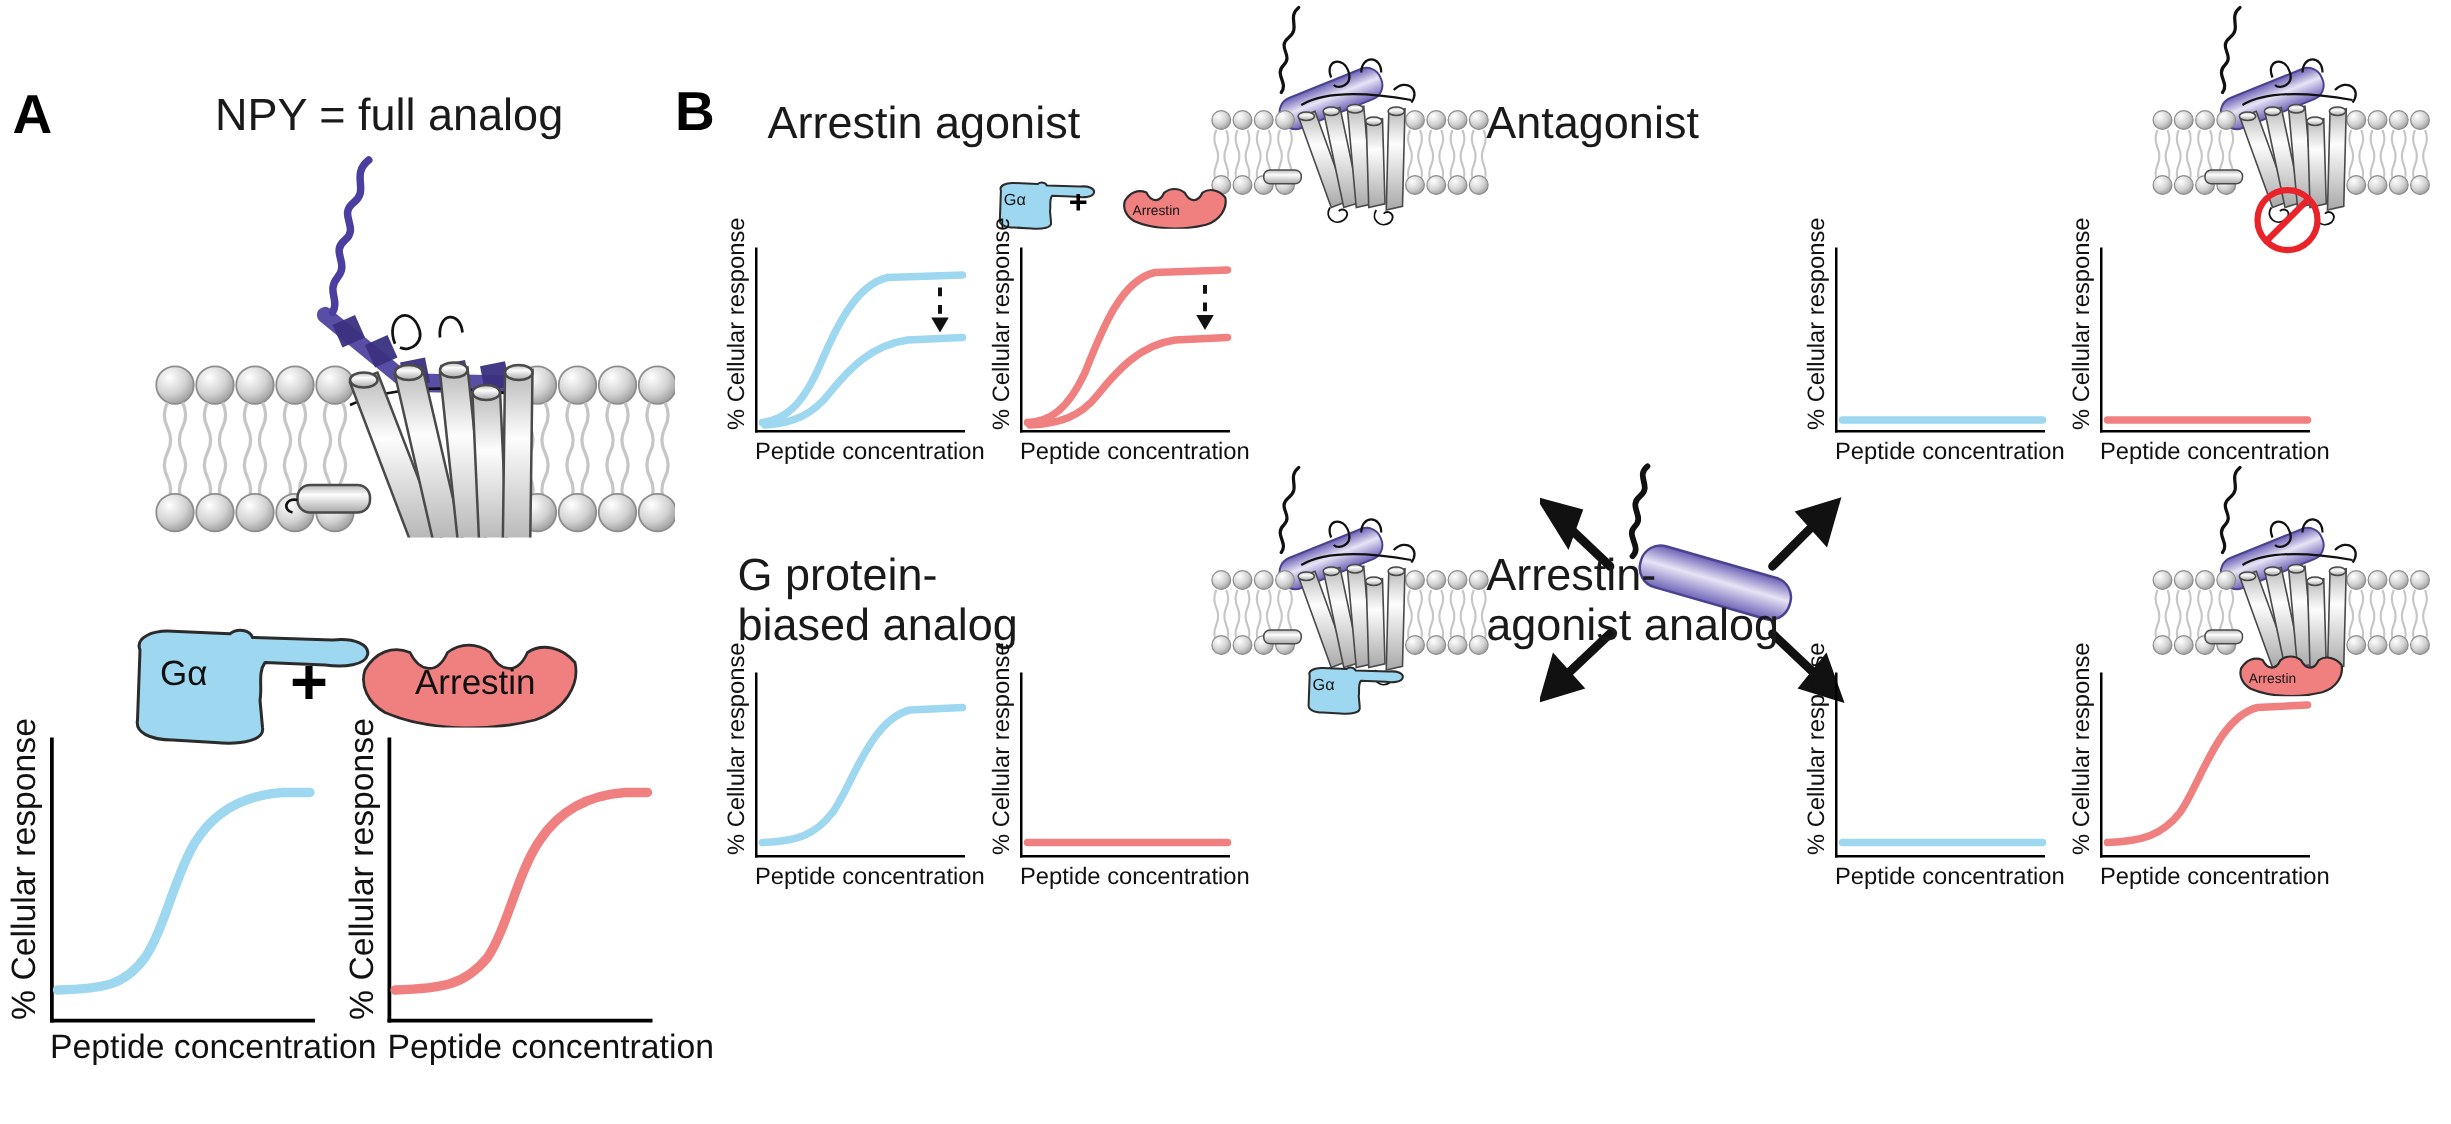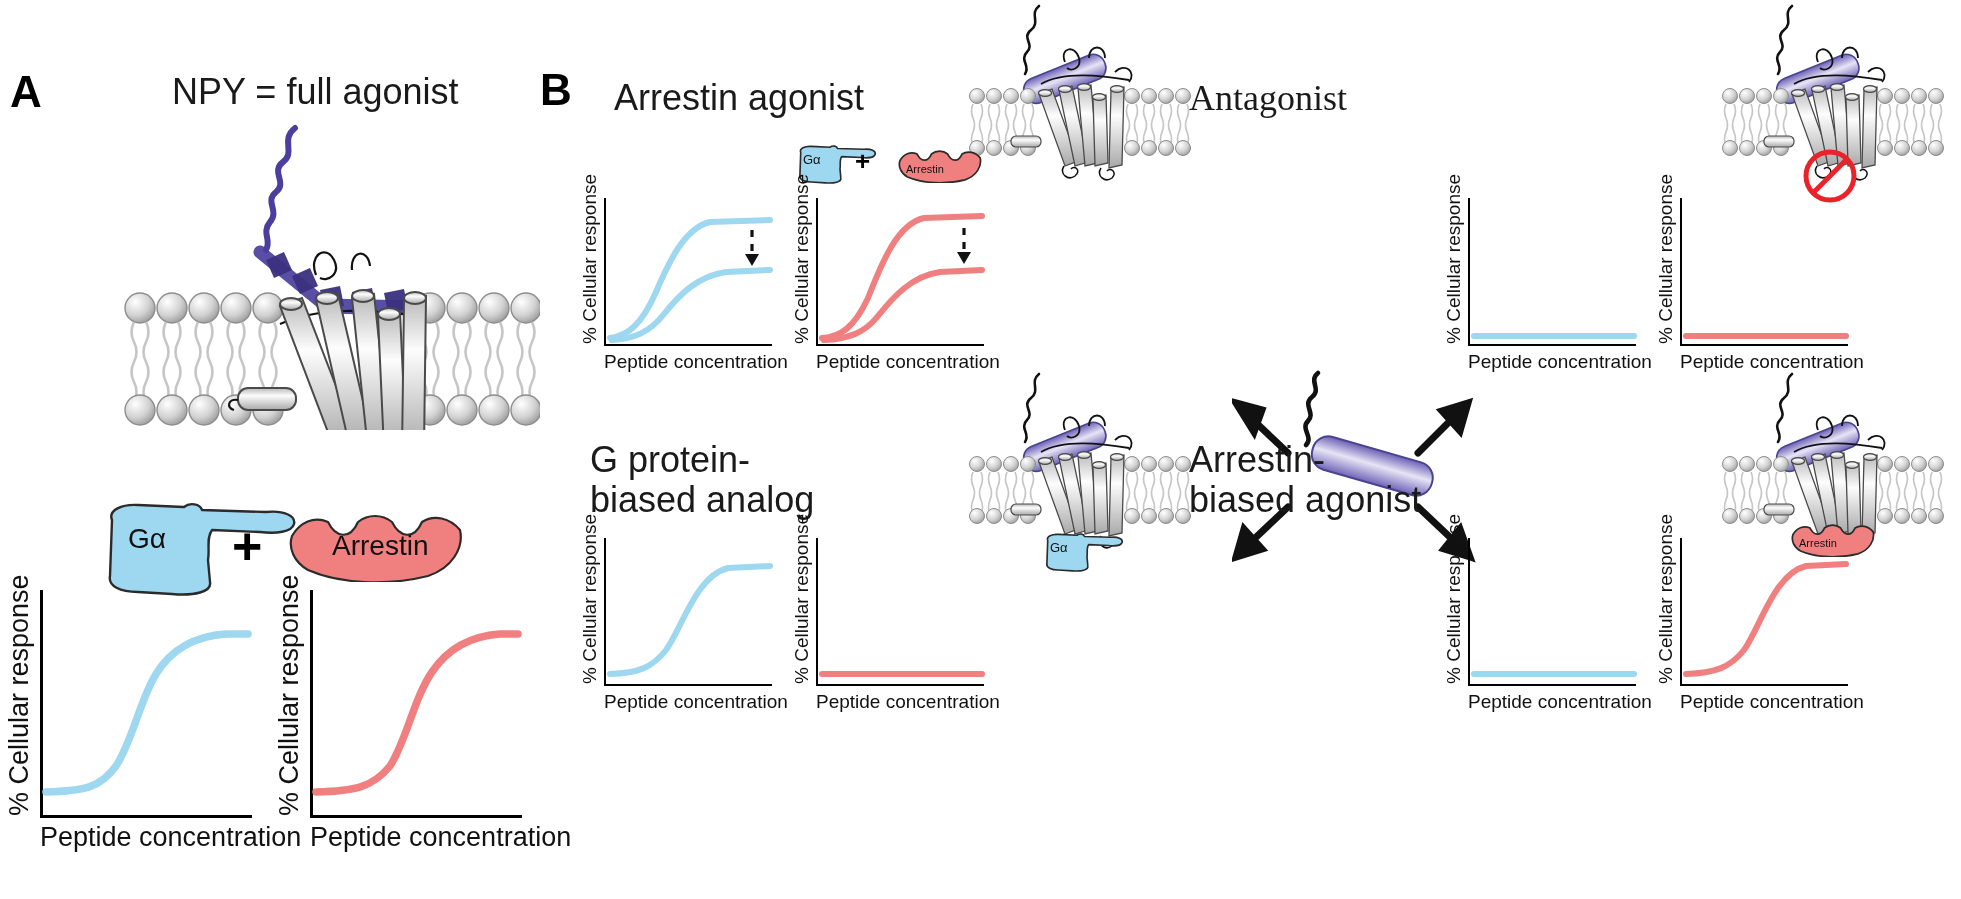--- a/index.html
+++ b/index.html
@@ -42,21 +42,21 @@
     <radialGradient id="gHead" cx="35%" cy="30%" r="75%">
       <stop offset="0%" stop-color="#ffffff"></stop>
       <stop offset="60%" stop-color="#d2d2d2"></stop>
       <stop offset="100%" stop-color="#9c9c9c"></stop>
     </radialGradient>
   </defs>
 </svg>
 
 <div class="abs panel-letter" style="left:10px;top:70px;">A</div>
 
-<div class="abs head-title" style="left:172px;top:72px;">NPY = full agonist</div>
+<div class="abs head-title" style="left:172px;top:72px;">NPY = full analog</div>
 
 <div class="abs" style="left:120px;top:110px;">
 <svg width="420" height="320" viewBox="0 0 420 320">
 
   <path d="M175 18 C160 30 176 42 163 52 C150 62 168 72 156 82 C144 92 160 100 150 112 C141 123 152 130 146 140" fill="none" stroke="#4a3f9e" stroke-width="6" stroke-linecap="round"></path>
   <g>
     <path d="M140 142 L206 196" stroke="#4a3f9e" stroke-width="13" stroke-linecap="round" opacity="0.92"></path>
     <path d="M206 196 L296 198" stroke="#4a3f9e" stroke-width="15" stroke-linecap="round" opacity="0.92"></path>
     <g fill="#3b3180" opacity="0.95">
       <polygon points="146,150 164,142 172,160 154,168"></polygon>
@@ -300,21 +300,21 @@
     <path d="M6 140 C24 139 38 130 52 100 C64 70 80 26 108 20 L166 18" fill="none" stroke="#f08080" stroke-width="6" stroke-linecap="round" stroke-linejoin="round"></path>
     <path d="M8 142 C30 141 48 136 62 118 C78 98 96 78 124 74 L166 72" fill="none" stroke="#f08080" stroke-width="6" stroke-linecap="round" stroke-linejoin="round"></path>
     <g>
       <line x1="148" y1="30" x2="148" y2="56" stroke="#111" stroke-width="3.2" stroke-dasharray="7 7"></line>
       <polygon points="141,54 155,54 148,66" fill="#111"></polygon>
     </g>
   </svg>
   <div class="axis-x-label" style="position:absolute;left:26px;top:154px;width:170px;">Peptide concentration</div>
 </div>
 
-<div class="abs head-title" style="left:1189px;top:78px;font-family:Liberation Serif, serif;">Antagonist</div>
+<div class="abs head-title" style="left:1189px;top:78px;">Antagonist</div>
 
 <div class="abs" style="left:1718px;top:0px;">
 <svg width="230" height="185" viewBox="0 0 230 185">
   <path d="M74 6 C64 14 76 22 66 30 C56 38 70 44 62 52 C54 60 66 66 60 74" fill="none" stroke="#111" stroke-width="2.6" stroke-linecap="round"></path>
   <g transform="rotate(-22 100 82)">
     <rect x="58" y="66" width="86" height="26" rx="12" fill="url(#gHelix)" stroke="#4a4490" stroke-width="1.6"></rect>
   </g>
   <g fill="none" stroke="#111" stroke-width="1.8">
     <path d="M100 62 C94 48 110 44 114 58 C117 68 106 72 102 68"></path>
     <path d="M124 58 C124 44 140 44 140 58"></path>
@@ -529,21 +529,21 @@
 <div class="abs" style="left:790px;top:538px;">
   <div class="axis-y-label" style="position:absolute;left:2px;top:4px;height:142px;">% Cellular response</div>
   <div class="plot-frame thin" style="left:26px;top:0px;width:168px;height:148px;"></div>
   <svg class="plot-svg" style="left:26px;top:0px;" width="172" height="150" viewBox="0 0 172 150">
     <line x1="6" y1="136" x2="166" y2="136" stroke="#f08080" stroke-width="6" stroke-linecap="round"></line>
   </svg>
   <div class="axis-x-label" style="position:absolute;left:26px;top:154px;width:170px;">Peptide concentration</div>
 </div>
 
 <div class="abs head-title" style="left:1189px;top:440px;">Arrestin-
-biased agonist</div>
+agonist analog</div>
 
 <div class="abs" style="left:1718px;top:368px;">
 <svg width="230" height="185" viewBox="0 0 230 185">
   <path d="M74 6 C64 14 76 22 66 30 C56 38 70 44 62 52 C54 60 66 66 60 74" fill="none" stroke="#111" stroke-width="2.6" stroke-linecap="round"></path>
   <g transform="rotate(-22 100 82)">
     <rect x="58" y="66" width="86" height="26" rx="12" fill="url(#gHelix)" stroke="#4a4490" stroke-width="1.6"></rect>
   </g>
   <g fill="none" stroke="#111" stroke-width="1.8">
     <path d="M100 62 C94 48 110 44 114 58 C117 68 106 72 102 68"></path>
     <path d="M124 58 C124 44 140 44 140 58"></path>

